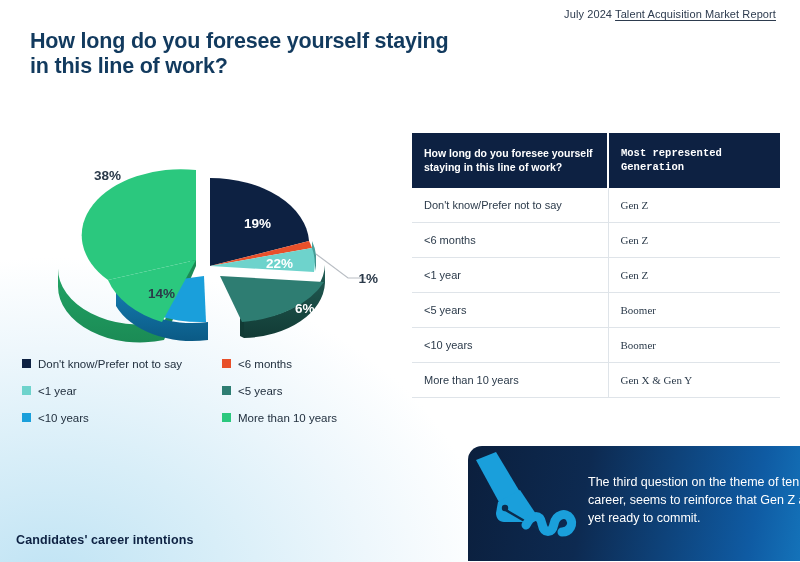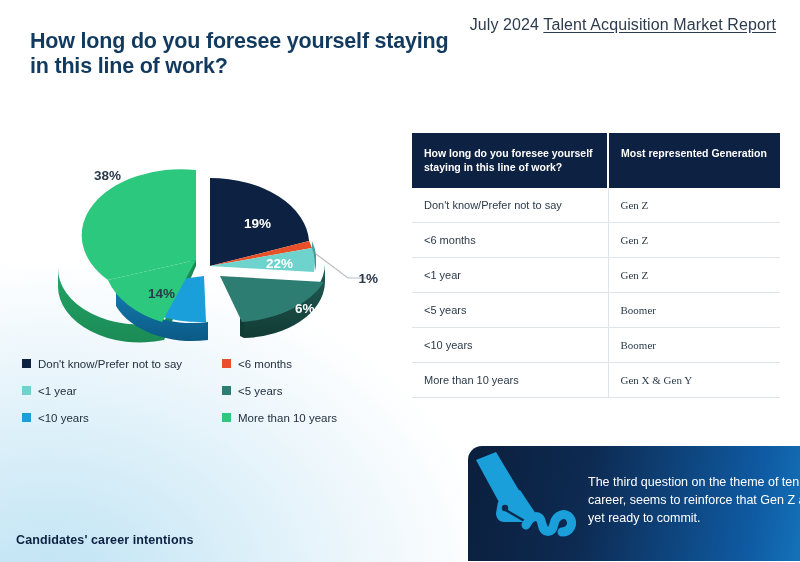--- a/index.html
+++ b/index.html
@@ -19,23 +19,23 @@
     inset: 0;
     background:
       radial-gradient(ellipse 520px 380px at 6% 104%, #bfe3f4 0%, #d8eef8 34%, #eef7fc 62%, #ffffff 86%),
       radial-gradient(ellipse 420px 300px at 58% 112%, #d2ecf7 0%, rgba(238,247,252,0) 70%),
       #ffffff;
   }
 
   
   .hdr {
     position: absolute;
-    top: 16px;
+    top: 8px;
     right: 24px;
-    font-size: 16px;
+    font-size: 11px;
     color: #2d3b4e;
     letter-spacing: .1px;
     white-space: nowrap;
   }
   .hdr .rep {
     text-decoration: underline;
     text-underline-offset: 2px;
   }
 
   .title {
@@ -106,21 +106,21 @@
     background: #0d2142;
     color: #ffffff;
     font-size: 10.5px;
     font-weight: bold;
     line-height: 1.35;
     text-align: left;
     padding: 13px 12px 14px 12px;
     vertical-align: top;
     border-right: 2px solid #ffffff;
   }
-  .tbl th:last-child { border-right: none; }
+  .tbl th:last-child { border-right: none; font-family: Liberation Mono, monospace; }
   .tbl td {
     font-size: 11px;
     color: #2b3a4a;
     padding: 11px 12px;
     border-bottom: 1px solid #dfe4e9;
     border-right: 1px solid #dfe4e9;
     vertical-align: middle;
     background: #ffffff;
   }
   .tbl td:last-child { border-right: none; font-family: Liberation Serif, serif; }

